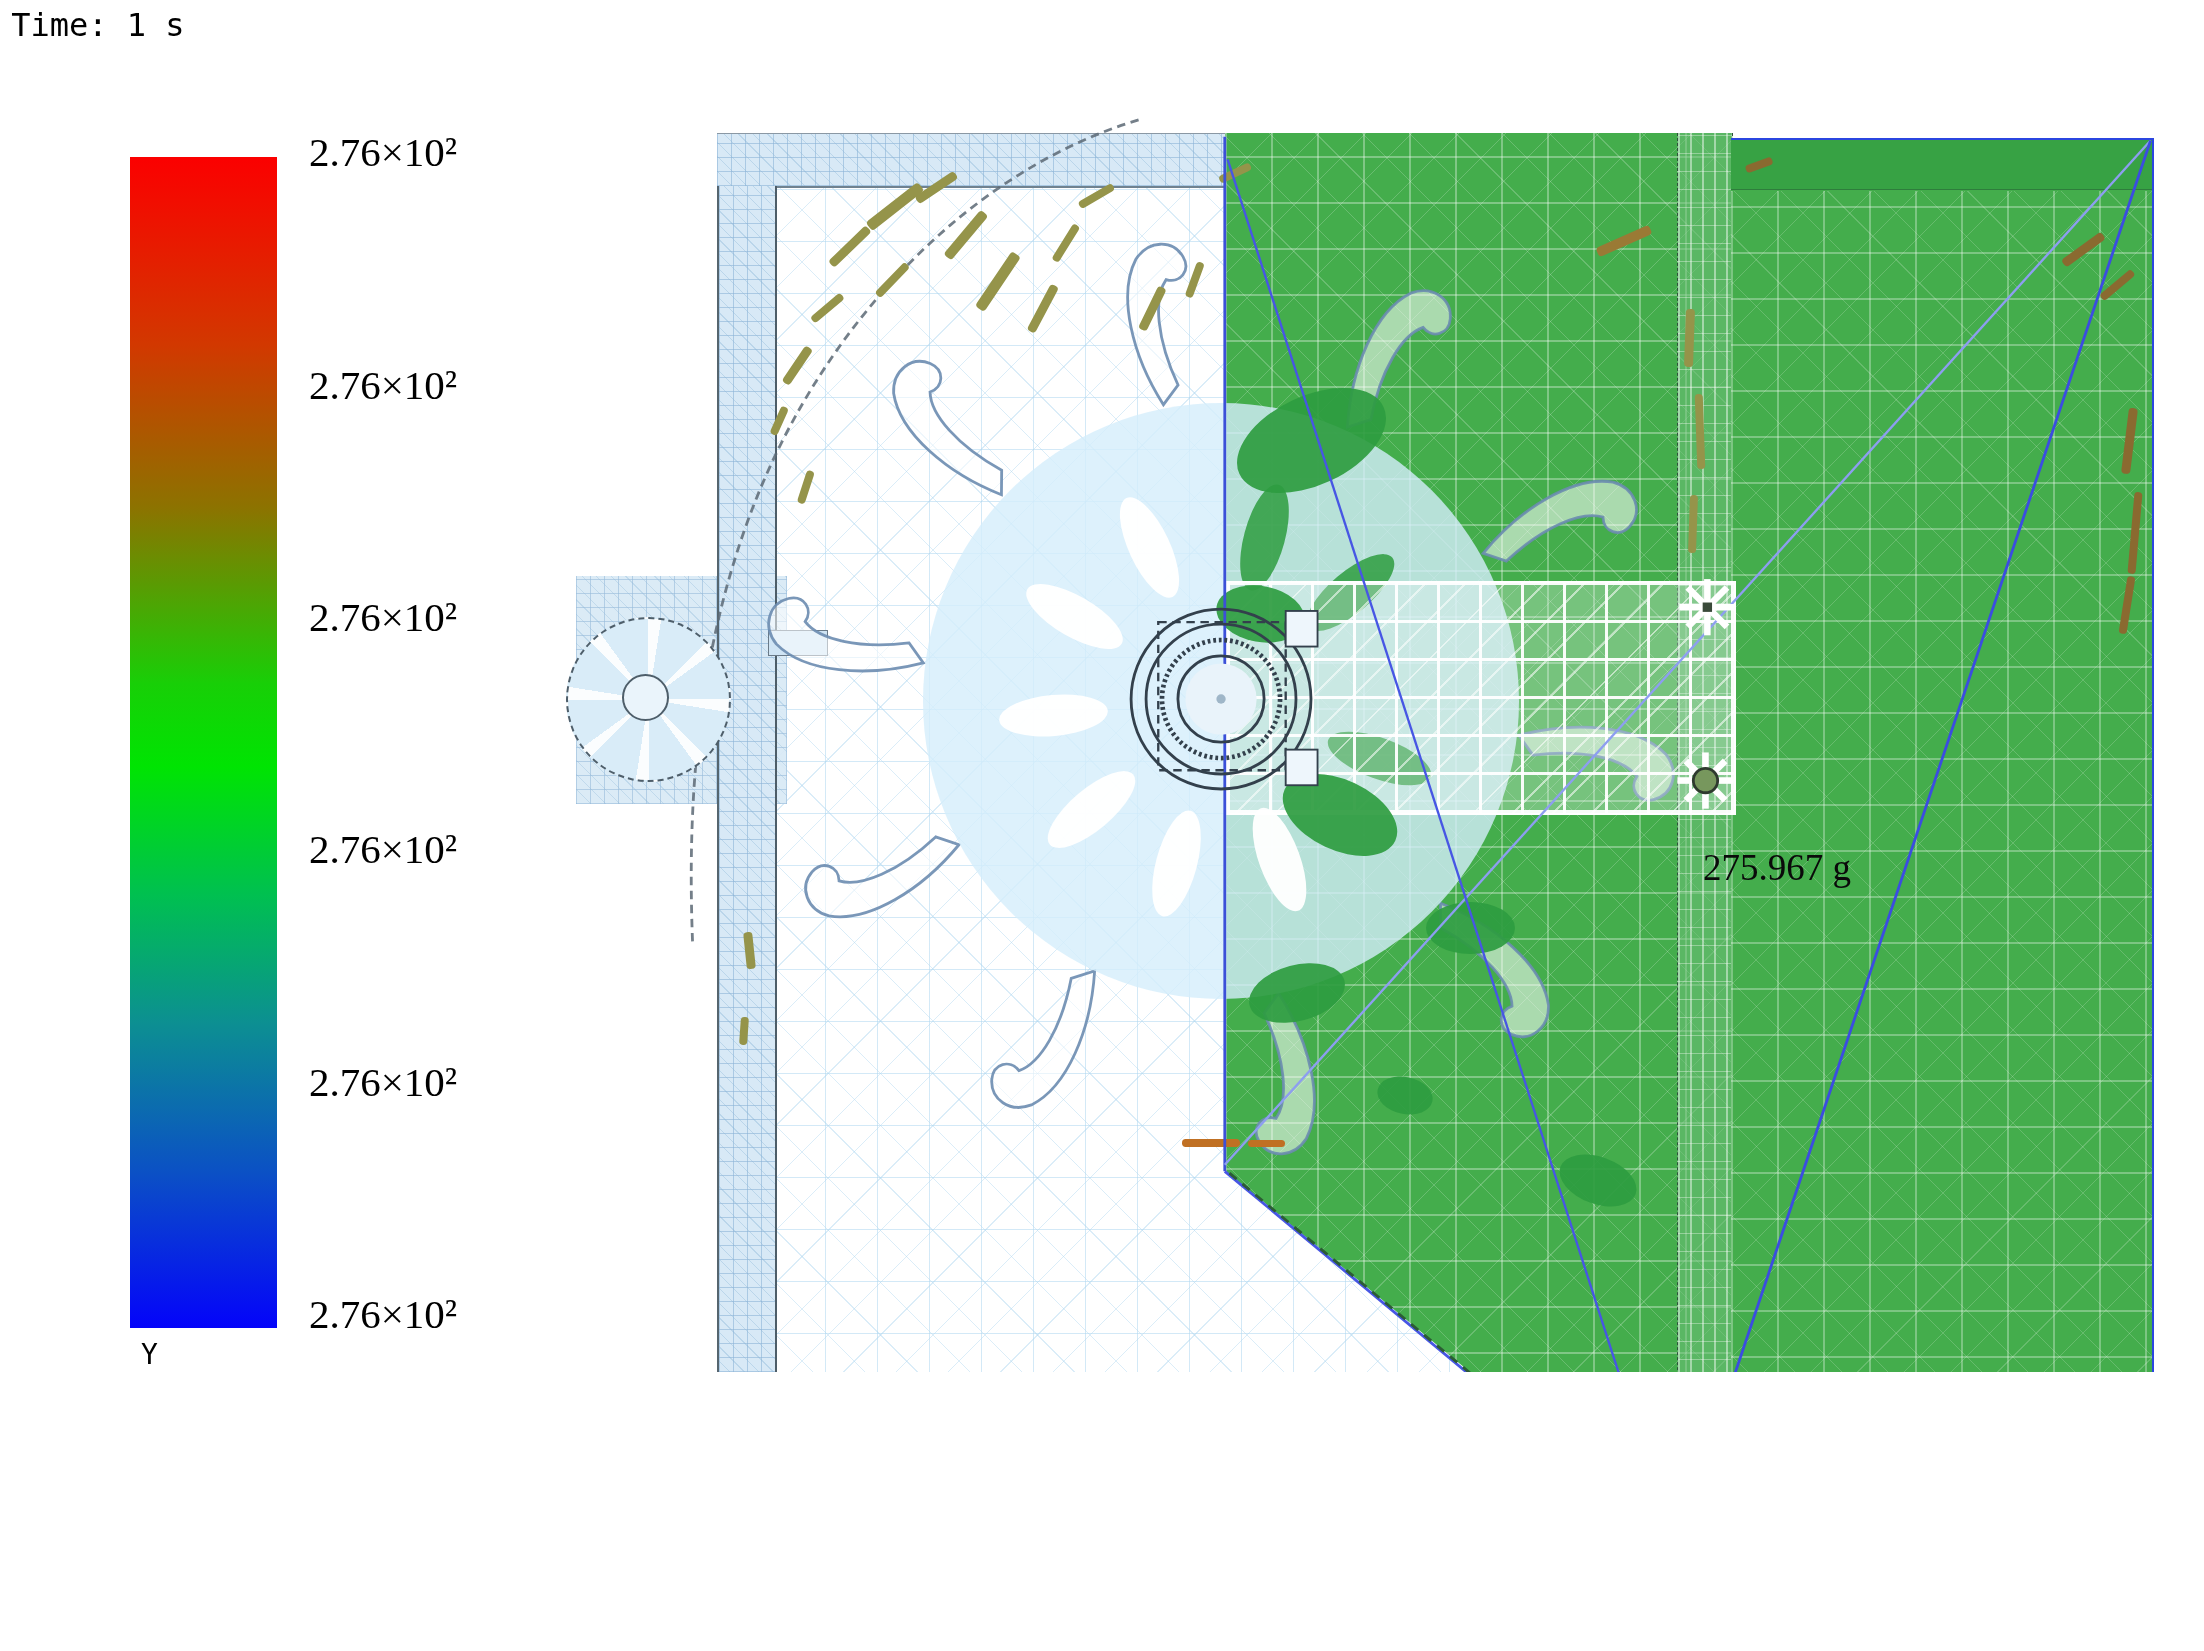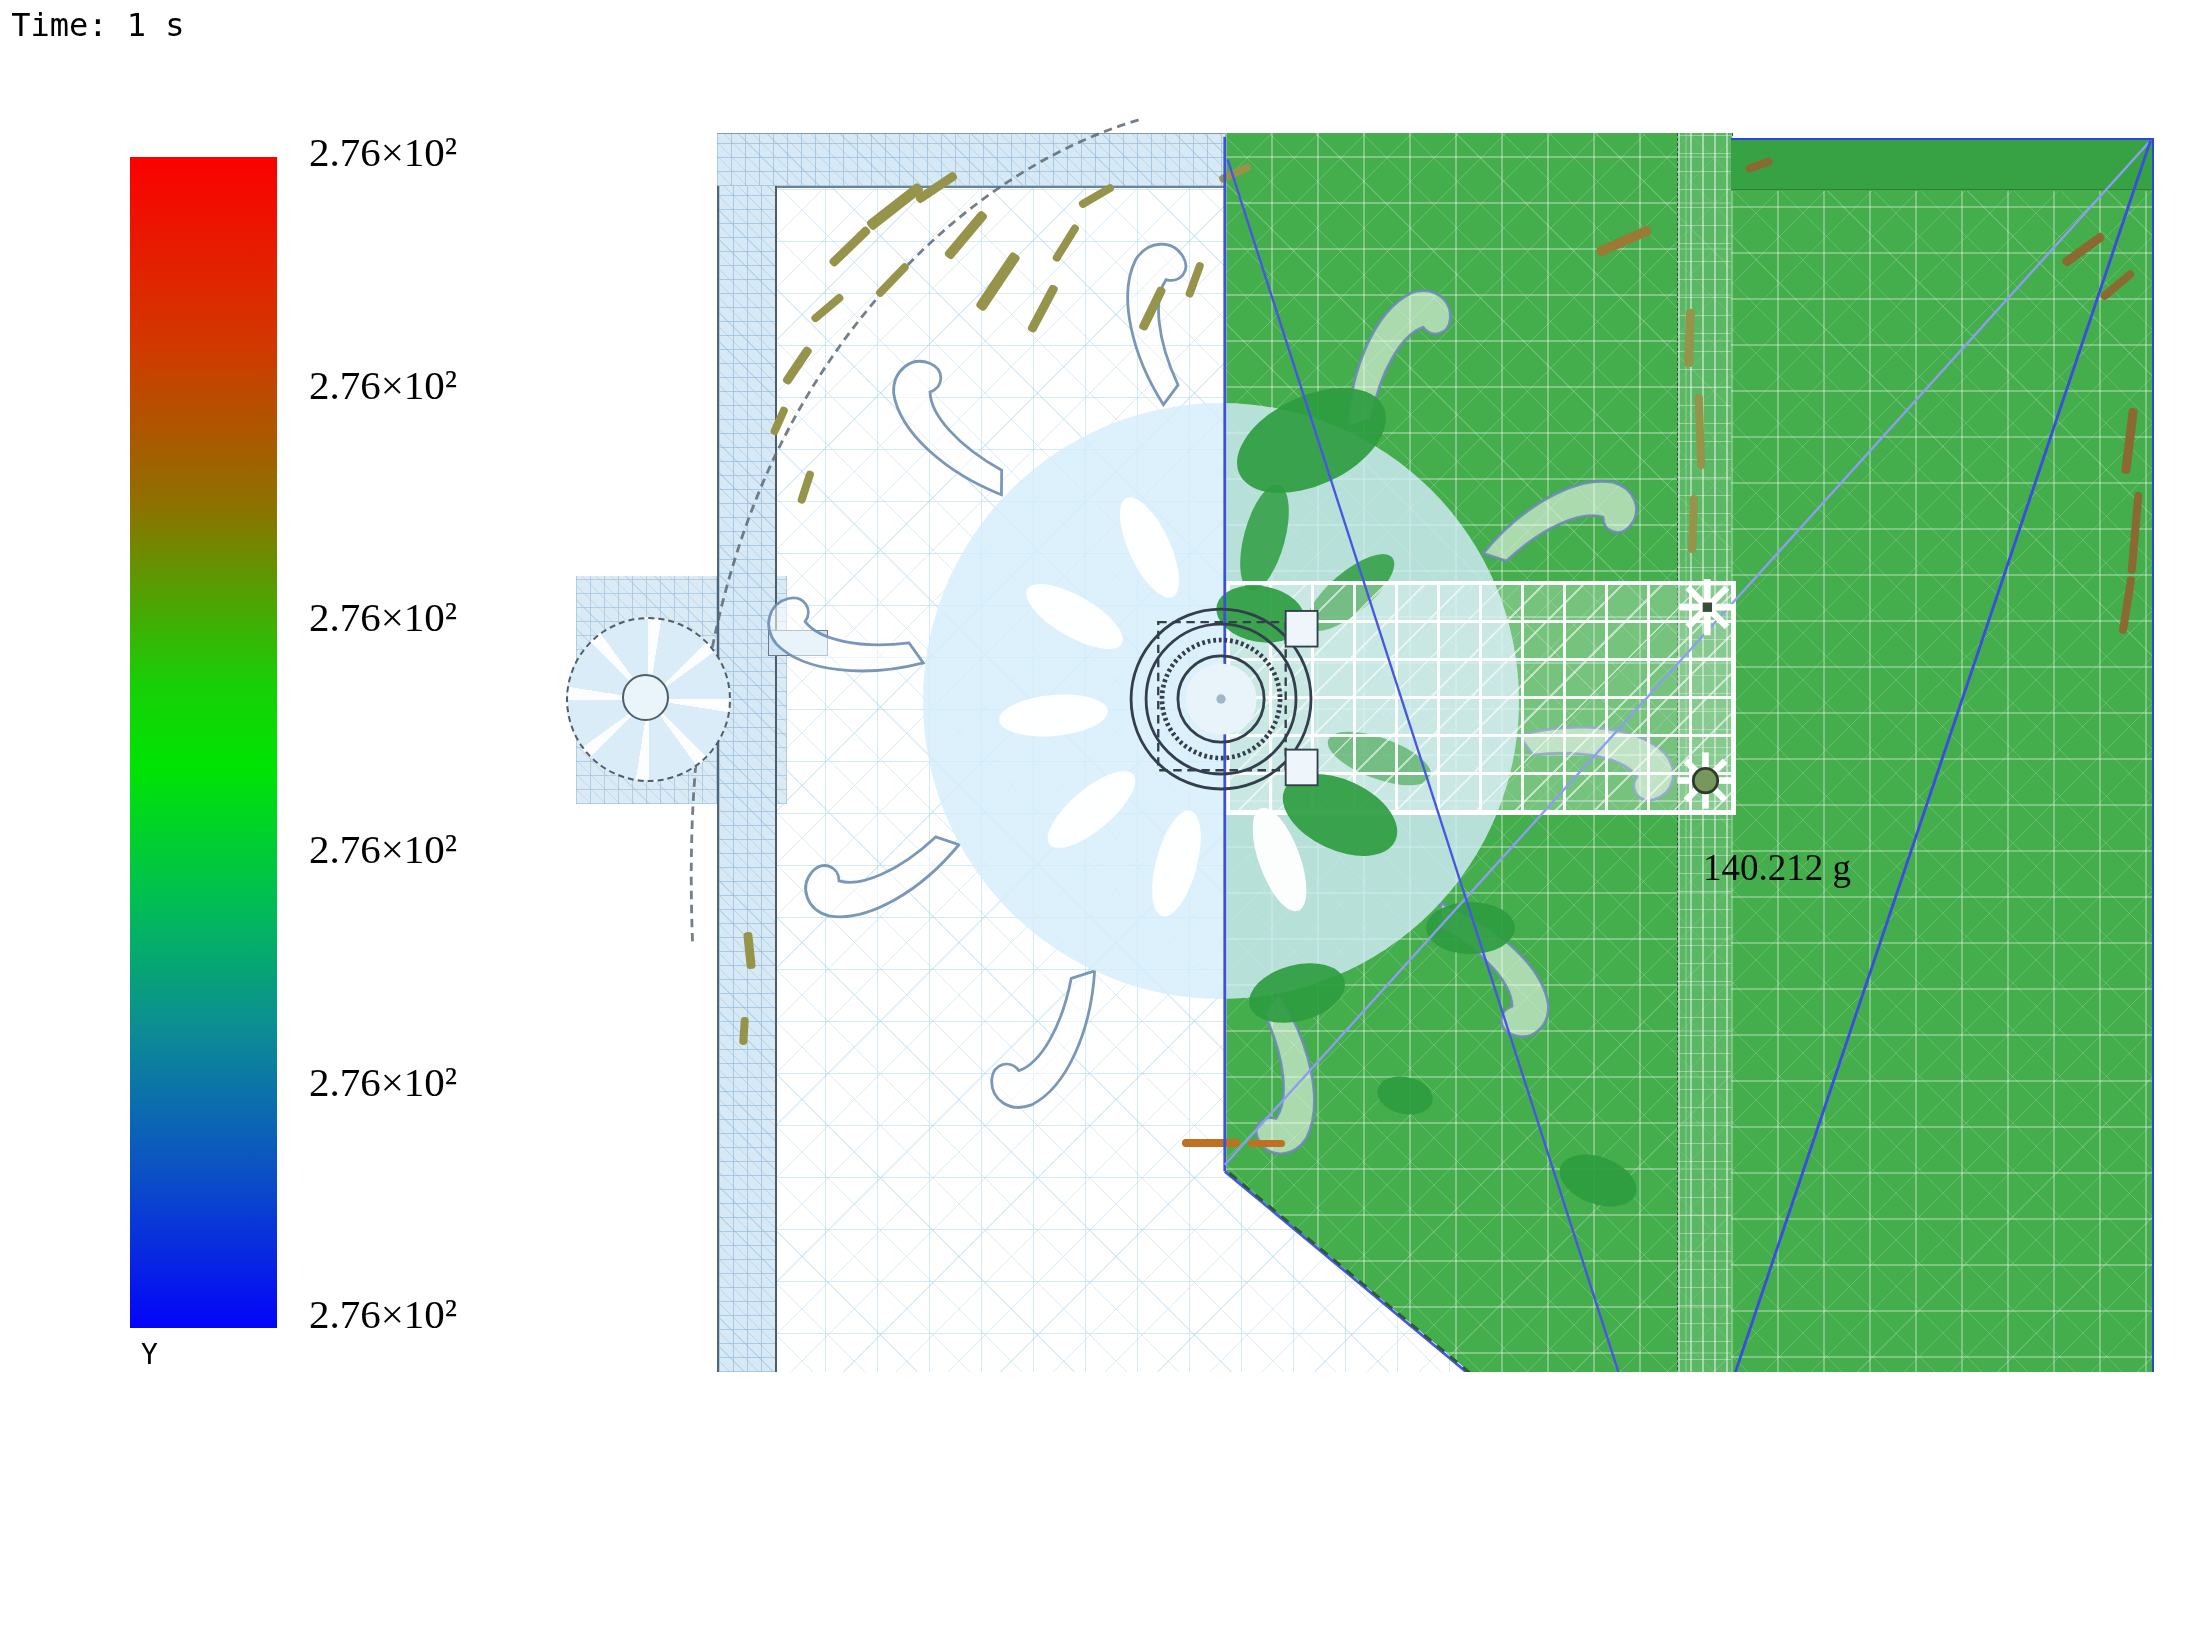--- a/index.html
+++ b/index.html
@@ -226,21 +226,21 @@
       <line x1="163" y1="1597" x2="266" y2="1597" stroke="#c11212" stroke-width="7"></line>
       <polygon points="284,1597 264,1588 264,1606" fill="#c11212"></polygon>
       <circle cx="163" cy="1597" r="12" fill="#15159d" stroke="#3a3ab8" stroke-width="2"></circle>
     </g>
   </svg>
 
   <div class="abs axis-label" style="left:141px;top:1338px;z-index:41">Y</div>
   <div class="abs axis-label" style="left:270px;top:1478px;z-index:41">X</div>
   <div class="abs axis-label" style="left:157px;top:1457px;z-index:41">Z</div>
 
-  <div class="abs annot annot-box">140.212 g</div>
+  <div class="abs annot annot-box">275.967 g</div>
 
 <div class="abs petal" style="left: 1095px; top: 527px; transform: rotate(-115deg); background: rgba(255, 255, 255, 0.95);"></div>
     <div class="abs petal" style="left: 1020px; top: 596px; transform: rotate(-150deg); background: rgba(255, 255, 255, 0.95);"></div>
     <div class="abs petal" style="left: 999px; top: 695px; transform: rotate(-185deg); background: rgba(255, 255, 255, 0.95);"></div>
     <div class="abs petal" style="left: 1037px; top: 789px; transform: rotate(-220deg); background: rgba(255, 255, 255, 0.95);"></div>
     <div class="abs petal" style="left: 1122px; top: 843px; transform: rotate(-255deg); background: rgba(255, 255, 255, 0.95);"></div>
     <div class="abs petal" style="left: 1225px; top: 839px; transform: rotate(-290deg); background: rgba(255, 255, 255, 0.95);"></div>
     <div class="abs petal" style="left: 1296px; top: 572px; transform: rotate(-40deg); background: rgba(46, 156, 64, 0.85);"></div>
     <div class="abs petal" style="left: 1210px; top: 517px; transform: rotate(-75deg); background: rgba(46, 156, 64, 0.85);"></div>
     <div class="abs petal" style="left: 1325px; top: 738px; transform: rotate(20deg); background: rgba(46, 156, 64, 0.85);"></div>

